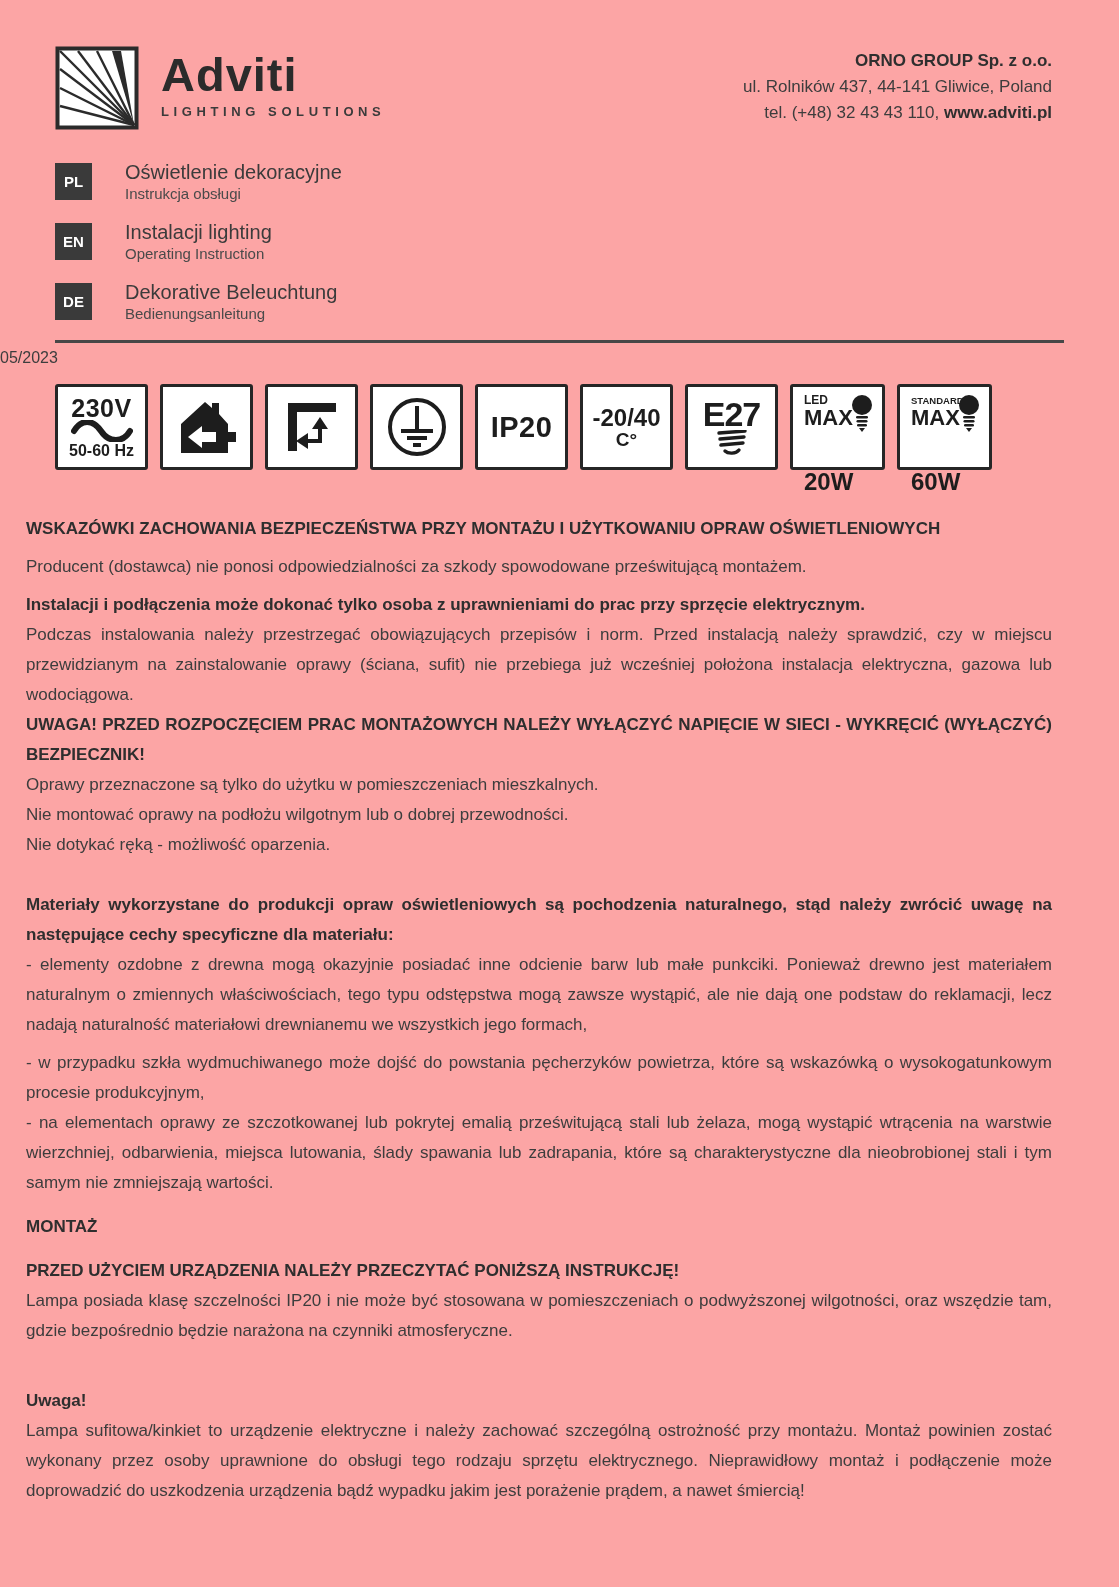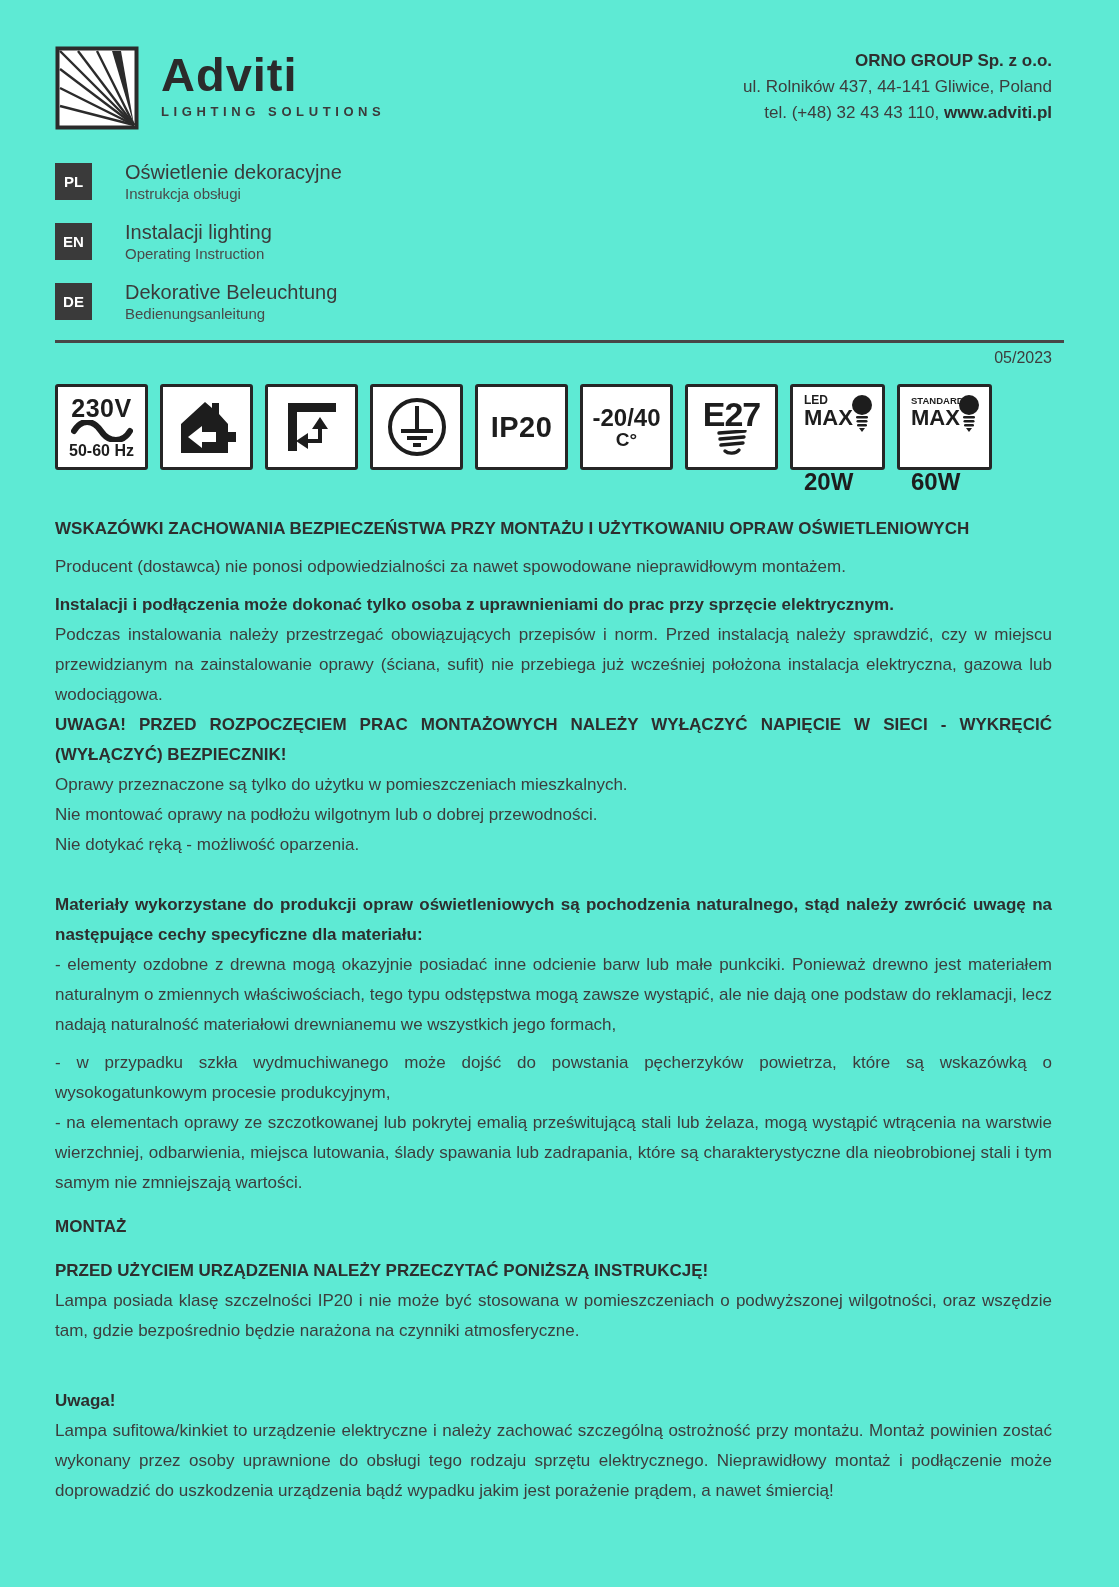--- a/index.html
+++ b/index.html
@@ -1,17 +1,17 @@
 <!DOCTYPE html>
 <html lang="pl"><head>
 <meta charset="utf-8">
 <style>
   html,body{margin:0;padding:0;background:#e8e8e8;}
   .page{
-    width:1119px;height:1587px;margin:0 auto;background:#5eead4;
+    width:1119px;height:1587px;margin:0 auto;background:#fca5a5;
     font-family:"Liberation Sans", sans-serif;color:#3d3d3d;
     position:relative;box-sizing:border-box;overflow:hidden;
   }
   
   .header{display:flex;justify-content:space-between;align-items:flex-start;
     padding:46px 67px 0 55px;}
   .logo-block{display:flex;align-items:flex-start;gap:22px;}
   .logo-square{display:block;}
   .logo-text{padding-top:6px;}
   .brand{font-size:47px;font-weight:800;color:#2b2b2b;letter-spacing:1px;line-height:46px;}
@@ -22,41 +22,41 @@
   
   .languages{margin:30px 0 0 55px;}
   .lang-row{display:flex;align-items:flex-start;gap:33px;margin-bottom:17px;}
   .lang-badge{width:37px;height:37px;background:#3a3a3a;color:#ffffff;
     display:flex;align-items:center;justify-content:center;
     font-size:15px;font-weight:700;flex:0 0 auto;margin-top:3px;}
   .lang-title{font-size:20px;color:#3b3b3b;line-height:24px;}
   .lang-sub{font-size:15px;color:#4a4a4a;line-height:19px;}
   
   .divider{margin:13px 55px 0 55px;border-top:3px solid #474747;}
-  .date{margin:6px 67px 0 0;text-align:right;font-size:16px;color:#3d3d3d;}
+  .date{margin:6px 67px 0 0;font-size:16px;color:#3d3d3d;}
   
   .icon-row{margin:17px 0 0 55px;display:flex;gap:12px;}
   .icon-box{width:87px;height:80px;border:3.5px solid #262626;border-radius:3px;
     background:#fff;display:flex;flex-direction:column;align-items:center;justify-content:center;
     box-sizing:content-box;position:relative;color:#1d1d1d;}
   .v-top{font-size:25px;font-weight:800;letter-spacing:0.5px;line-height:24px;}
   .v-bottom{font-size:16px;font-weight:800;line-height:17px;}
   .ip-text{font-size:29px;font-weight:800;letter-spacing:0.5px;}
   .temp-top{font-size:24px;font-weight:800;line-height:25px;}
   .temp-bottom{font-size:19px;font-weight:800;line-height:20px;}
   .e27-text{font-size:34px;font-weight:800;line-height:32px;letter-spacing:-1px;}
   .bulb-box{align-items:flex-start;justify-content:flex-start;padding-left:2px;}
   .bulb-col{padding:7px 0 0 9px;}
   .bulb-label{font-size:12px;font-weight:800;line-height:13px;}
   .bulb-label.small{font-size:9.5px;}
   .bulb-max{font-size:22px;font-weight:800;line-height:22px;}
   .bulb-watt{font-size:24px;font-weight:800;line-height:25px;margin-top:40px;}
   .bulb-glyph{position:absolute;top:7px;right:8px;}
   
-  .content{margin:44px 67px 0 55px;font-size:17px;line-height:30px;color:#3d3d3d;}
+  .content{margin:44px 67px 0 26px;font-size:17px;line-height:30px;color:#3d3d3d;}
   .content p{margin:0;}
   .bold{font-weight:700;color:#2e2e2e;}
   .just{text-align:justify;}
   .sp-sm{margin-top:8px !important;}
   .sp-md{margin-top:14px !important;}
   .sp-lg{margin-top:30px !important;}
   .sp-xl{margin-top:40px !important;}
 </style>
 </head>
 <body>
@@ -198,21 +198,21 @@
         <rect x="6.5" y="26" width="11" height="2.6" rx="1.3" fill="#1d1d1d"></rect>
         <rect x="7" y="30" width="10" height="2.6" rx="1.3" fill="#1d1d1d"></rect>
         <polygon points="9,34 15,34 12,38" fill="#1d1d1d"></polygon>
       </svg>
     </div>
 
   </div>
 
   <div class="content">
     <p class="bold">WSKAZÓWKI ZACHOWANIA BEZPIECZEŃSTWA PRZY MONTAŻU I UŻYTKOWANIU OPRAW OŚWIETLENIOWYCH</p>
-    <p class="sp-sm">Producent (dostawca) nie ponosi odpowiedzialności za nawet spowodowane nieprawidłowym montażem.</p>
+    <p class="sp-sm">Producent (dostawca) nie ponosi odpowiedzialności za szkody spowodowane prześwitującą montażem.</p>
     <p class="bold sp-sm">Instalacji i podłączenia może dokonać tylko osoba z uprawnieniami do prac przy sprzęcie elektrycznym.</p>
     <p class="just">Podczas instalowania należy przestrzegać obowiązujących przepisów i norm. Przed instalacją należy sprawdzić, czy w miejscu przewidzianym na zainstalowanie oprawy (ściana, sufit) nie przebiega już wcześniej położona instalacja elektryczna, gazowa lub wodociągowa.</p>
     <p class="bold just">UWAGA! PRZED ROZPOCZĘCIEM PRAC MONTAŻOWYCH NALEŻY WYŁĄCZYĆ NAPIĘCIE W SIECI - WYKRĘCIĆ (WYŁĄCZYĆ) BEZPIECZNIK!</p>
     <p>Oprawy przeznaczone są tylko do użytku w pomieszczeniach mieszkalnych.</p>
     <p>Nie montować oprawy na podłożu wilgotnym lub o dobrej przewodności.</p>
     <p>Nie dotykać ręką - możliwość oparzenia.</p>
     <p class="bold just sp-lg">Materiały wykorzystane do produkcji opraw oświetleniowych są pochodzenia naturalnego, stąd należy zwrócić uwagę na następujące cechy specyficzne dla materiału:</p>
     <p class="just">- elementy ozdobne z drewna mogą okazyjnie posiadać inne odcienie barw lub małe punkciki. Ponieważ drewno jest materiałem naturalnym o zmiennych właściwościach, tego typu odstępstwa mogą zawsze wystąpić, ale nie dają one podstaw do reklamacji, lecz nadają naturalność materiałowi drewnianemu we wszystkich jego formach,</p>
     <p class="just sp-sm">- w przypadku szkła wydmuchiwanego może dojść do powstania pęcherzyków powietrza, które są wskazówką o wysokogatunkowym procesie produkcyjnym,</p>
     <p class="just">- na elementach oprawy ze szczotkowanej lub pokrytej emalią prześwitującą stali lub żelaza, mogą wystąpić wtrącenia na warstwie wierzchniej, odbarwienia, miejsca lutowania, ślady spawania lub zadrapania, które są charakterystyczne dla nieobrobionej stali i tym samym nie zmniejszają wartości.</p>

